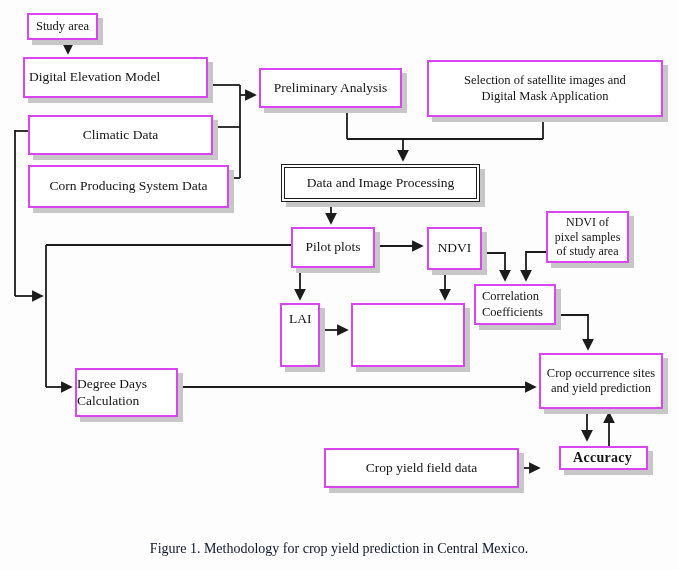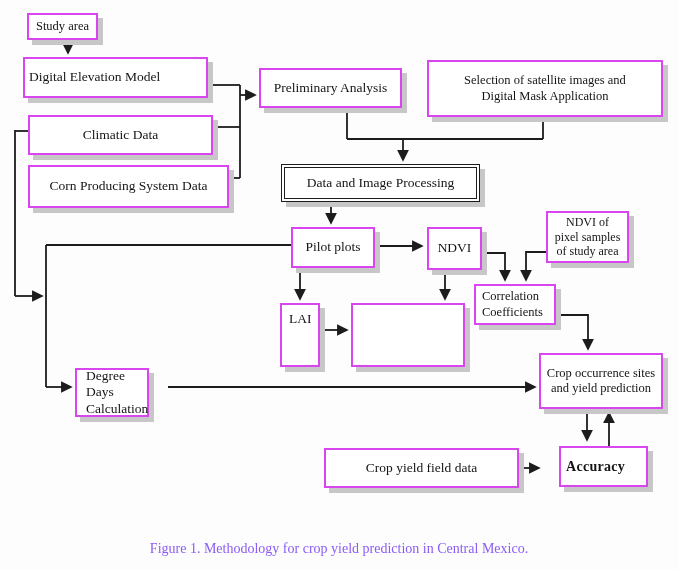--- a/index.html
+++ b/index.html
@@ -27,21 +27,21 @@
     white-space:pre-line;
   }
   .node.left{justify-content:flex-start;text-align:left;}
   .node.top{align-items:flex-start;}
   .node.dbl{border:4px double #1c1c1c;}
   .node.bold{font-weight:bold;font-size:14px;letter-spacing:.3px;}
   .small{font-size:12.5px;}
   .tiny{font-size:12px;}
   #caption{
     position:absolute;left:0;top:541px;width:678px;
-    text-align:center;font-size:14px;color:#8b5cf6;
+    text-align:center;font-size:14px;color:#0f172a;
   }
 </style>
 </head>
 <body>
 
 <div id="canvas">
 
   <svg id="wires" viewBox="0 0 678 570" xmlns="http://www.w3.org/2000/svg">
     <defs>
       <marker id="arr" viewBox="0 0 10 10" refX="8.5" refY="5" markerWidth="6.5" markerHeight="6.5" orient="auto-start-reverse">
@@ -103,25 +103,25 @@
 pixel samples
 of study area</div>
 
   <div class="node left top" style="left:280px;top:303px;width:40px;height:64px;padding:6px 0 16px 7px;">LAI</div>
 
   <div class="node" style="left:351px;top:303px;width:114px;height:64px;"></div>
 
   <div class="node left small" style="left:474px;top:284px;width:82px;height:41px;padding-left:6px;">Correlation
 Coefficients</div>
 
-  <div class="node left" style="left:75px;top:368px;width:74px;height:49px;padding-left:9px;">Degree Days
+  <div class="node left" style="left:75px;top:368px;width:103px;height:49px;">Degree Days
 Calculation</div>
 
   <div class="node small" style="left:539px;top:353px;width:124px;height:56px;">Crop occurrence sites
 and yield prediction</div>
 
   <div class="node" style="left:324px;top:448px;width:195px;height:40px;">Crop yield field data</div>
 
-  <div class="node left bold" style="left:559px;top:446px;width:89px;height:41px;padding-left:5px;">Accuracy</div>
+  <div class="node left bold" style="left:559px;top:446px;width:89px;height:24px;padding-left:12px;">Accuracy</div>
 
   <div id="caption">Figure 1. Methodology for crop yield prediction in Central Mexico.</div>
 
 </div>
 
 </body></html>

